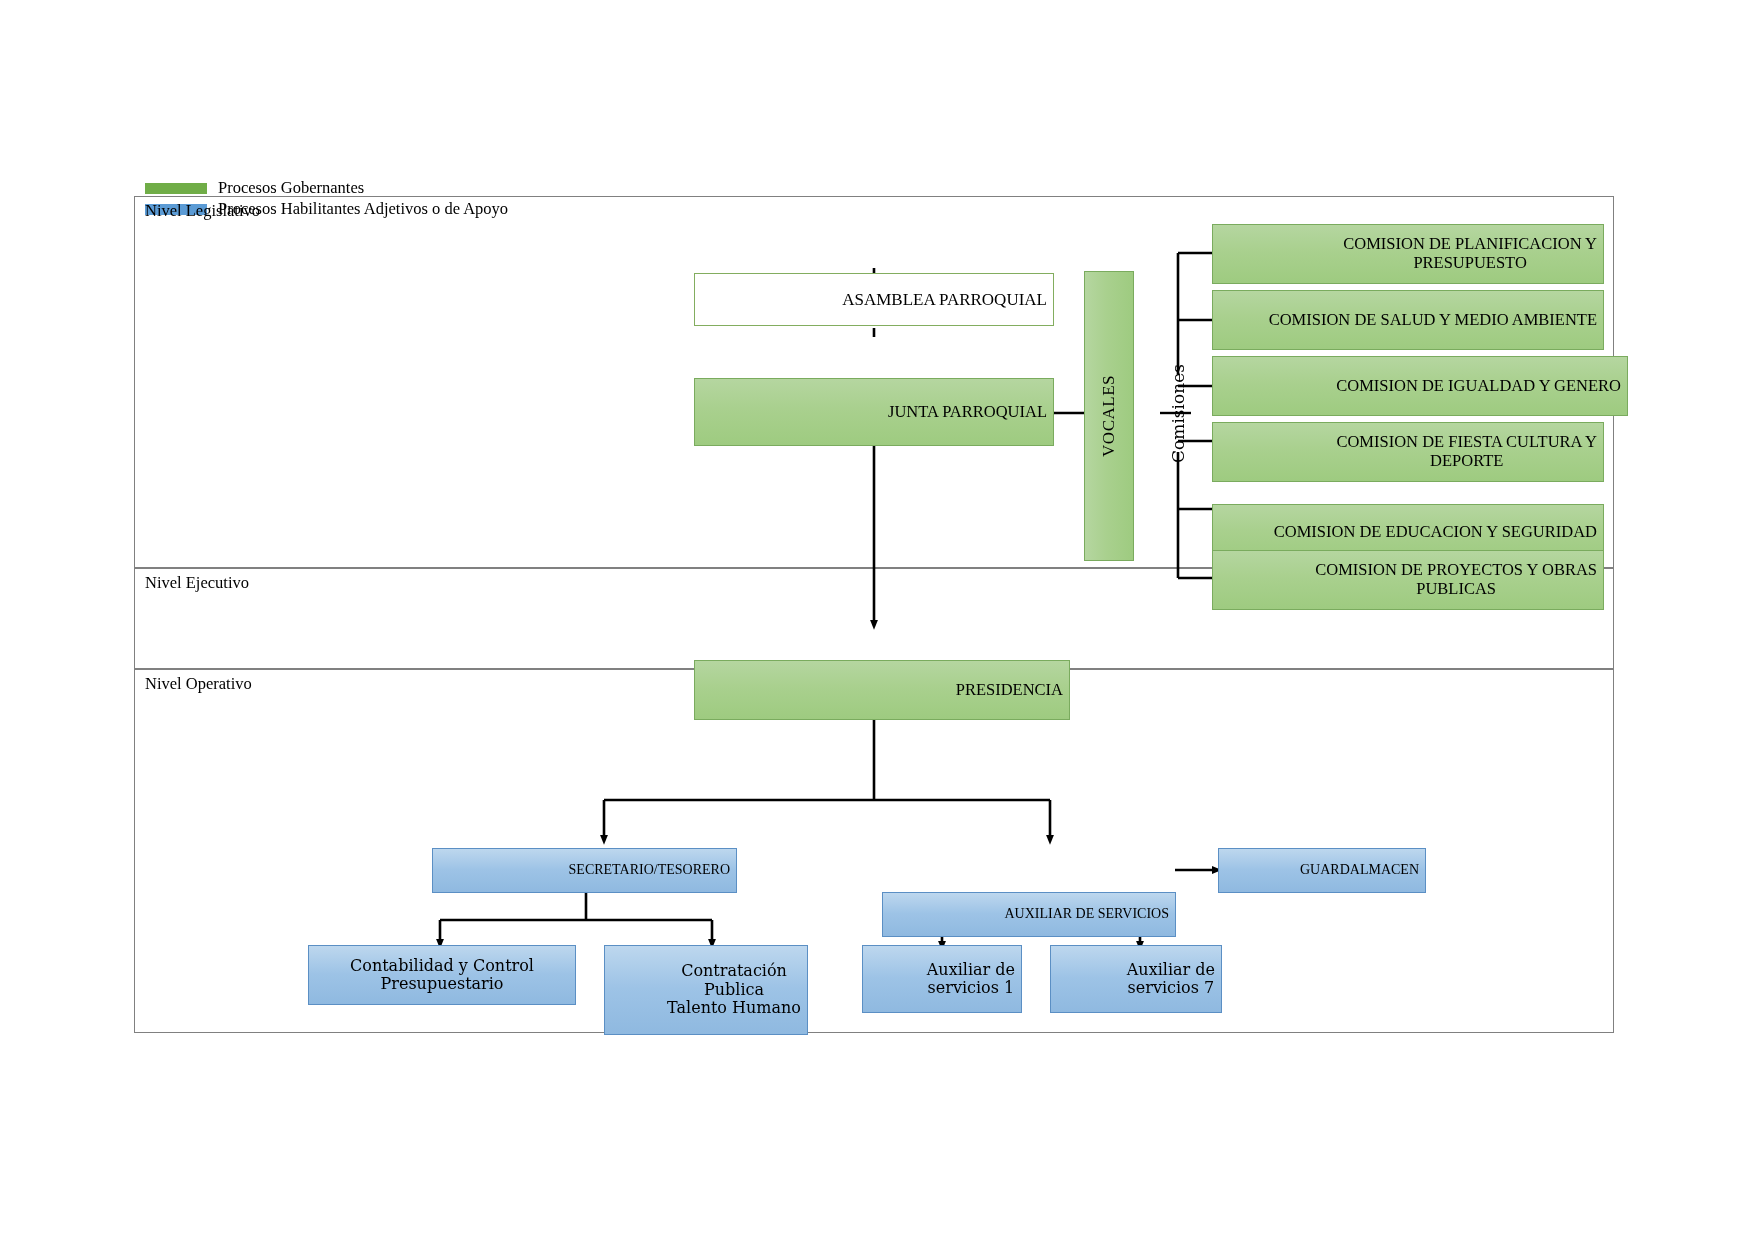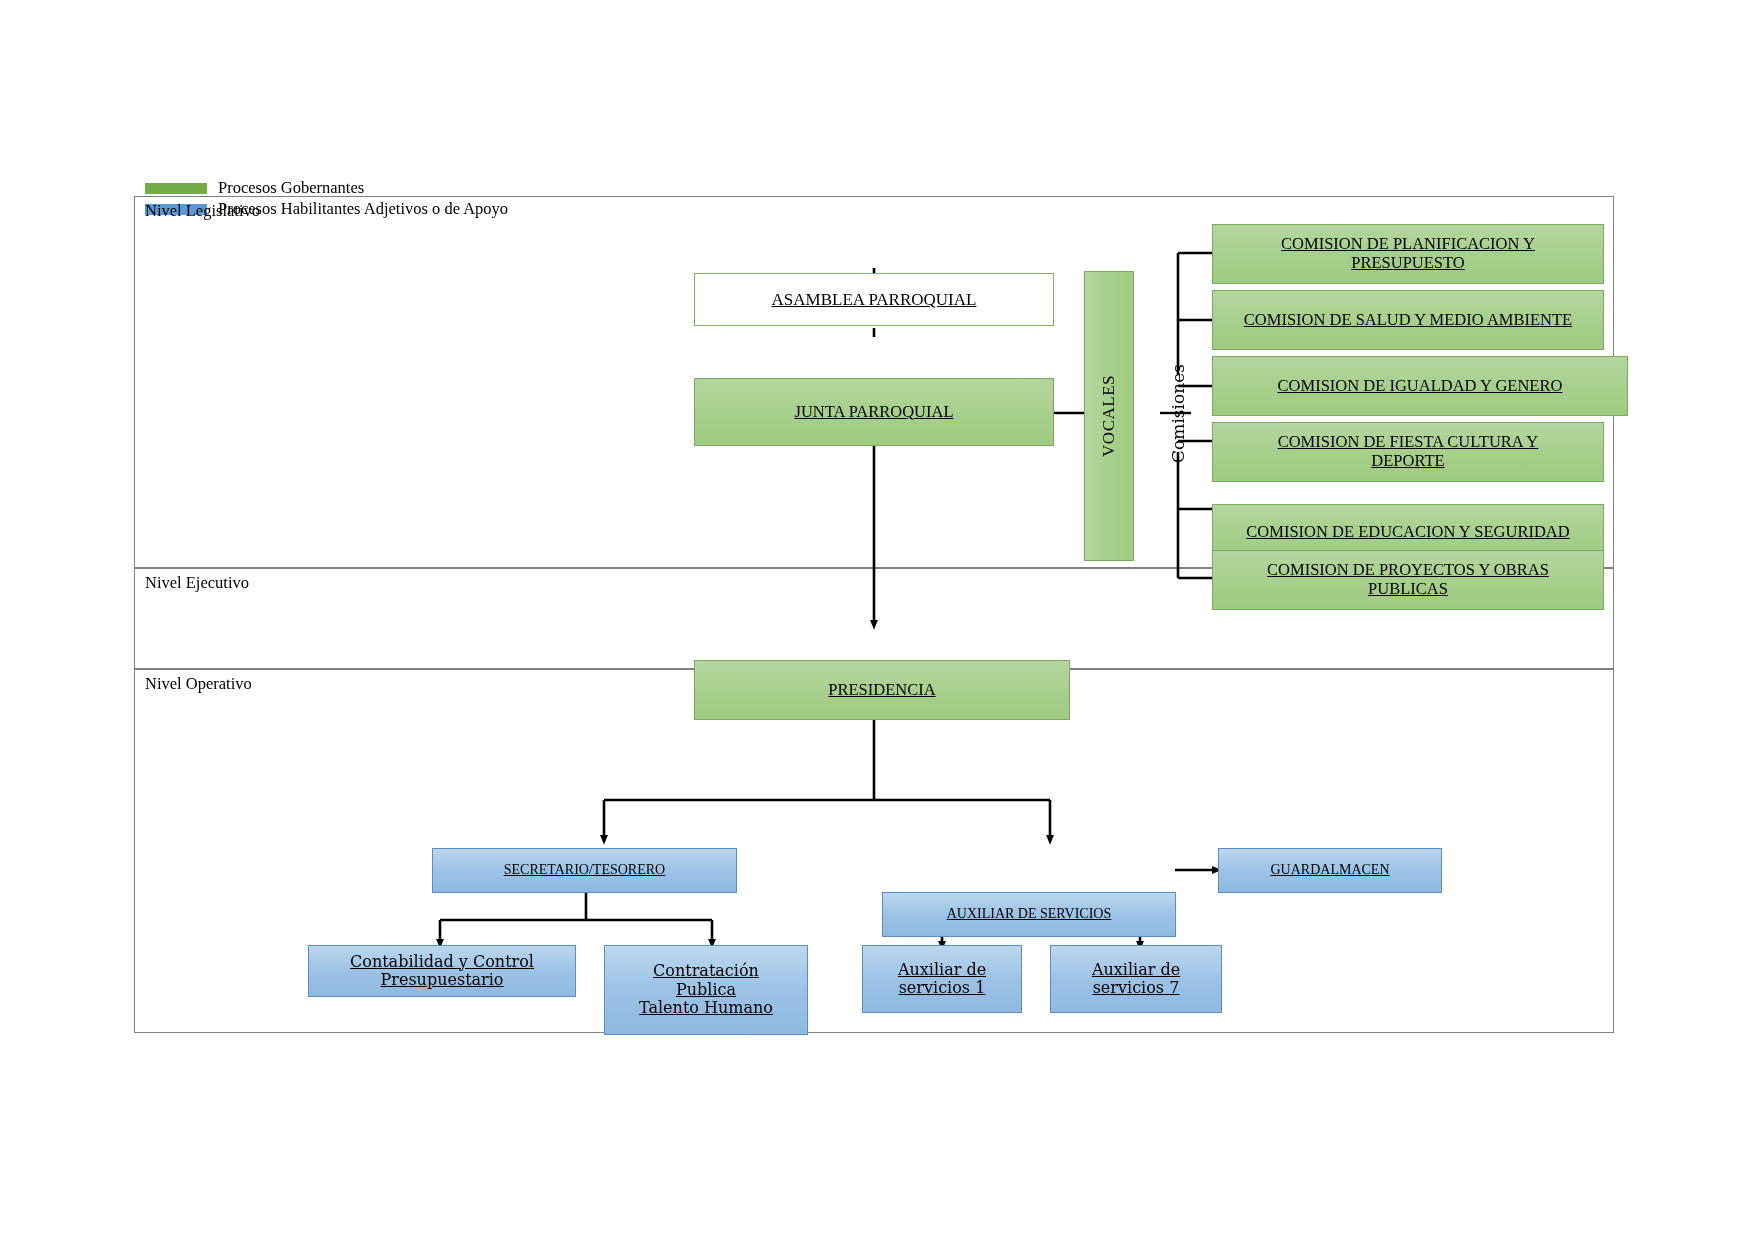--- a/index.html
+++ b/index.html
@@ -28,22 +28,22 @@
   #frame-ejecutivo  {left:134px;top:568px;width:1480px;height:101px;}
   #frame-operativo  {left:134px;top:669px;width:1480px;height:364px;}
   .frame-title{
     position:absolute;left:10px;top:5px;font-size:16.5px;line-height:1.1;
     font-family:"Liberation Serif", serif;white-space:nowrap;
   }
 
   
   .box{
     position:absolute;box-sizing:border-box;
-    display:flex;align-items:center;justify-content:center;
-    text-align:center;line-height:1.15;text-decoration:underline;
+    display:flex;align-items:center;justify-content:flex-end;
+    text-align:center;line-height:1.15;
   }
   .box-green{
     background:linear-gradient(to bottom,#b5d6a0 0%,#a9d08e 45%,#9ecb80 100%);
     border:1px solid #7aab5e;
     font-family:"Liberation Serif", serif;font-size:16.5px;
   }
   .box-green-outline{
     background:#ffffff;border:1px solid #83ad5f;
     font-family:"Liberation Serif", serif;font-size:17px;
   }
@@ -197,25 +197,25 @@
   </div>
 
   <div class="box box-blue" style="left:432px;top:848px;width:305px;height:45px;">
     <span class="box-inner">SECRETARIO/TESORERO</span>
   </div>
 
   <div class="box box-blue" style="left:882px;top:848px;width:294px;height:45px;margin-top:44px;">
     <span class="box-inner">AUXILIAR DE SERVICIOS</span>
   </div>
 
-  <div class="box box-blue" style="left:1218px;top:848px;width:224px;height:45px;">
+  <div class="box box-blue" style="left:1218px;top:848px;width:208px;height:45px;">
     <span class="box-inner">GUARDALMACEN</span>
   </div>
 
-  <div class="box box-blue-sans" style="left:308px;top:945px;width:268px;height:52px;">
+  <div class="box box-blue-sans" style="left:308px;top:945px;width:268px;height:60px;">
     <span class="box-inner">Contabilidad y Control Presupuestario</span>
   </div>
 
   <div class="box box-blue-sans" style="left:604px;top:945px;width:204px;height:90px;">
     <span class="box-inner">
       <span>Contratación</span><br>
       <span>Publica</span><br>
       <span>Talento Humano</span>
     </span>
   </div>

